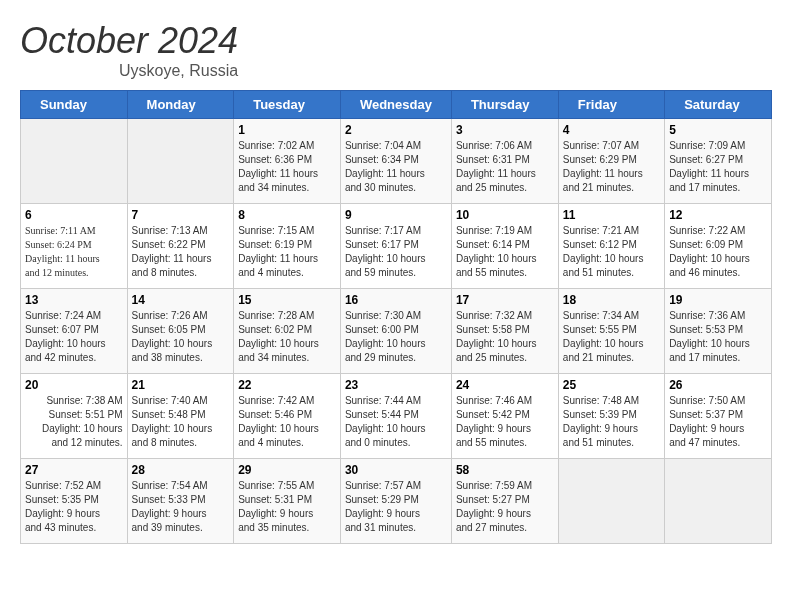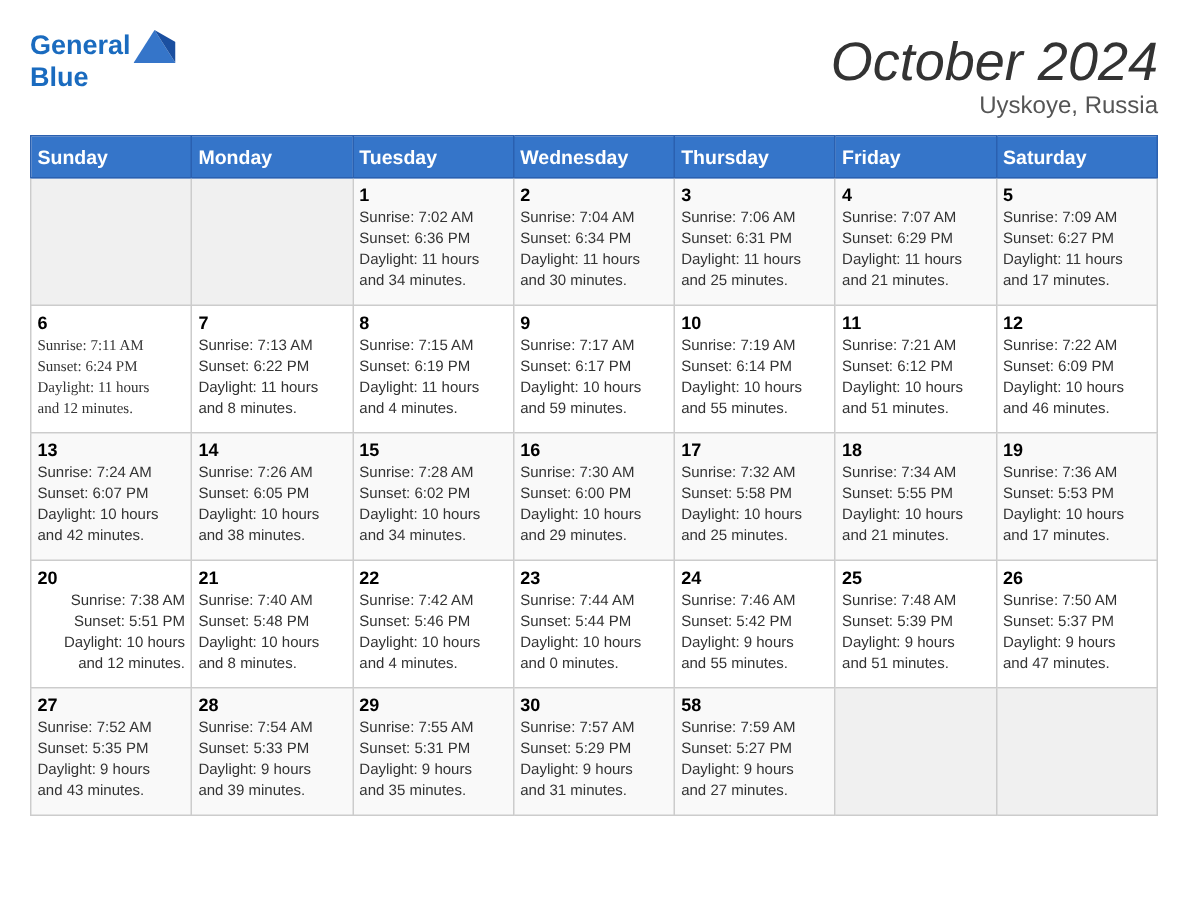--- a/index.html
+++ b/index.html
@@ -43,21 +43,21 @@
       color: #555;
     }
     table {
       width: 100%;
       border-collapse: collapse;
       font-size: 11px;
     }
     thead tr th {
       background-color: #3575c9;
       color: #fff;
-      padding: 6px 4px;
+      padding: 6px 19px;
       text-align: left;
       font-size: 13px;
       font-weight: bold;
       border: 1px solid #2a60b0;
     }
     tbody tr td {
       border: 1px solid #ccc;
       vertical-align: top;
       padding: 4px;
       width: calc(100% / 7);
@@ -80,36 +80,20 @@
       line-height: 1.4;
     }
     .empty {
       background: #f0f0f0 !important;
     }
   </style>
 </head>
 <body>
 
 <div class="header">
-  <div class="logo">
-    <div>
-      <div style="display:flex;align-items:center;">
-        <span class="logo-text">
-          <span style="color:#1a6bbf;">General</span>
-        </span>
-        <svg width="28" height="22" viewBox="0 0 28 22" style="margin-left:2px;">
-          <polygon points="0,22 14,0 28,22" fill="#3575c9"></polygon>
-          <polygon points="14,0 28,22 28,8" fill="#1a4fa0"></polygon>
-        </svg>
-      </div>
-      <div class="logo-text">
-        <span style="color:#1a6bbf;">Blue</span>
-      </div>
-    </div>
-  </div>
   <div class="title-block">
     <div class="month-title">October 2024</div>
     <div class="location">Uyskoye, Russia</div>
   </div>
 </div>
 
 <table>
   <thead>
     <tr>
     <th>Sunday</th>

